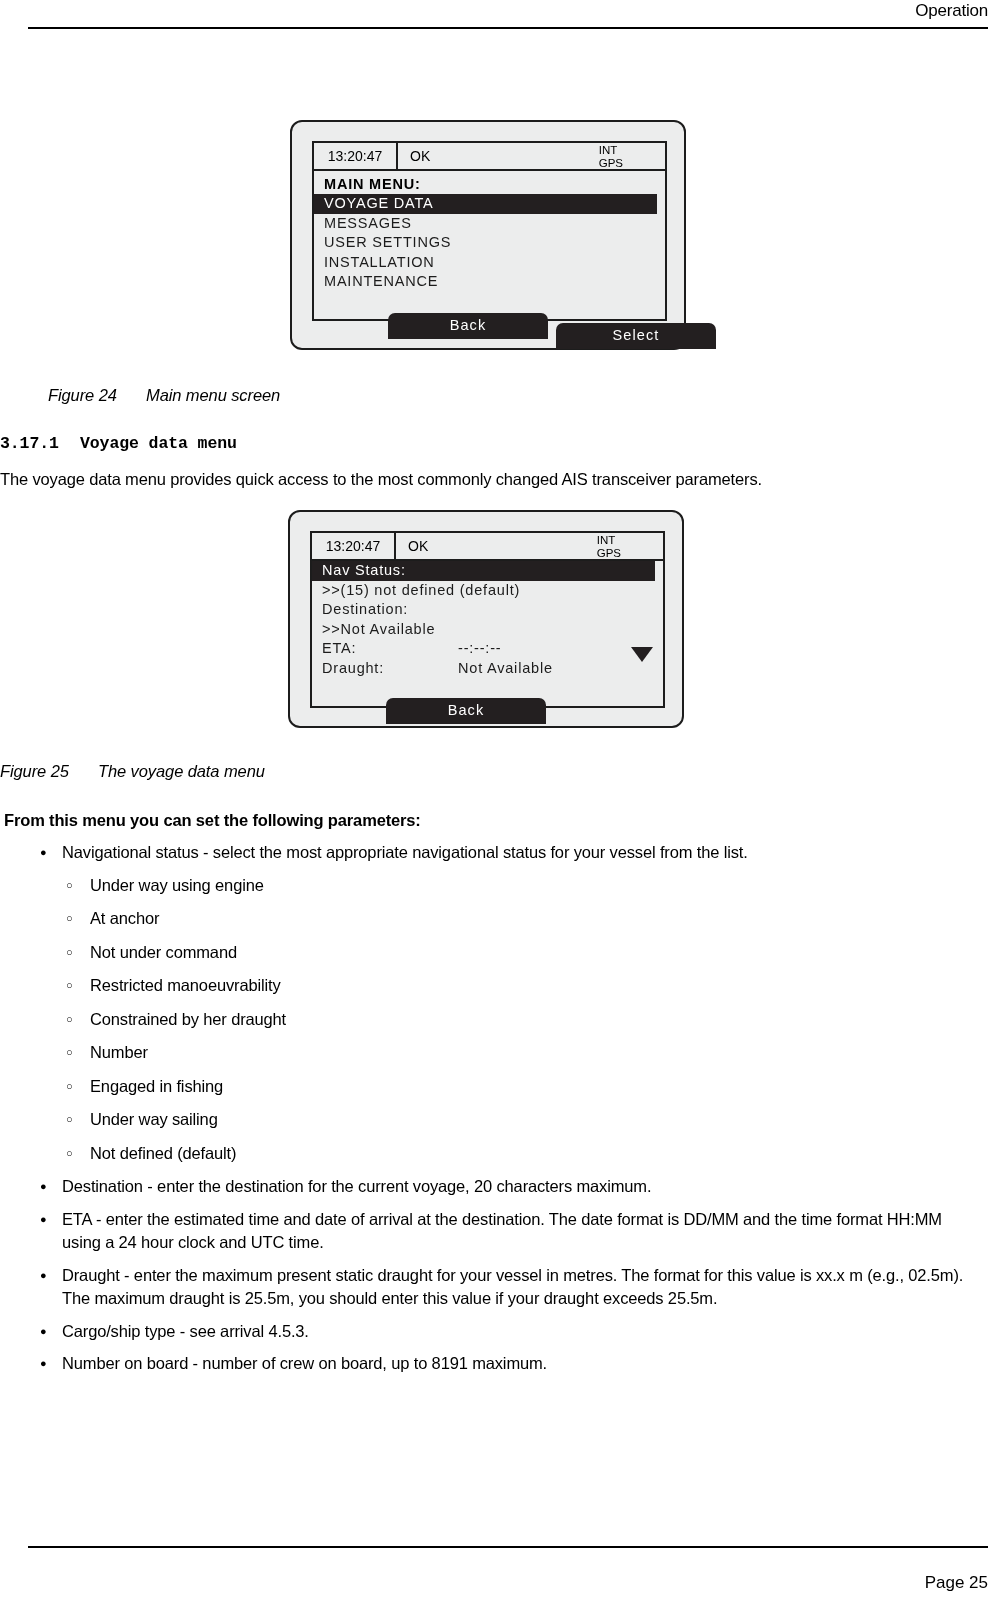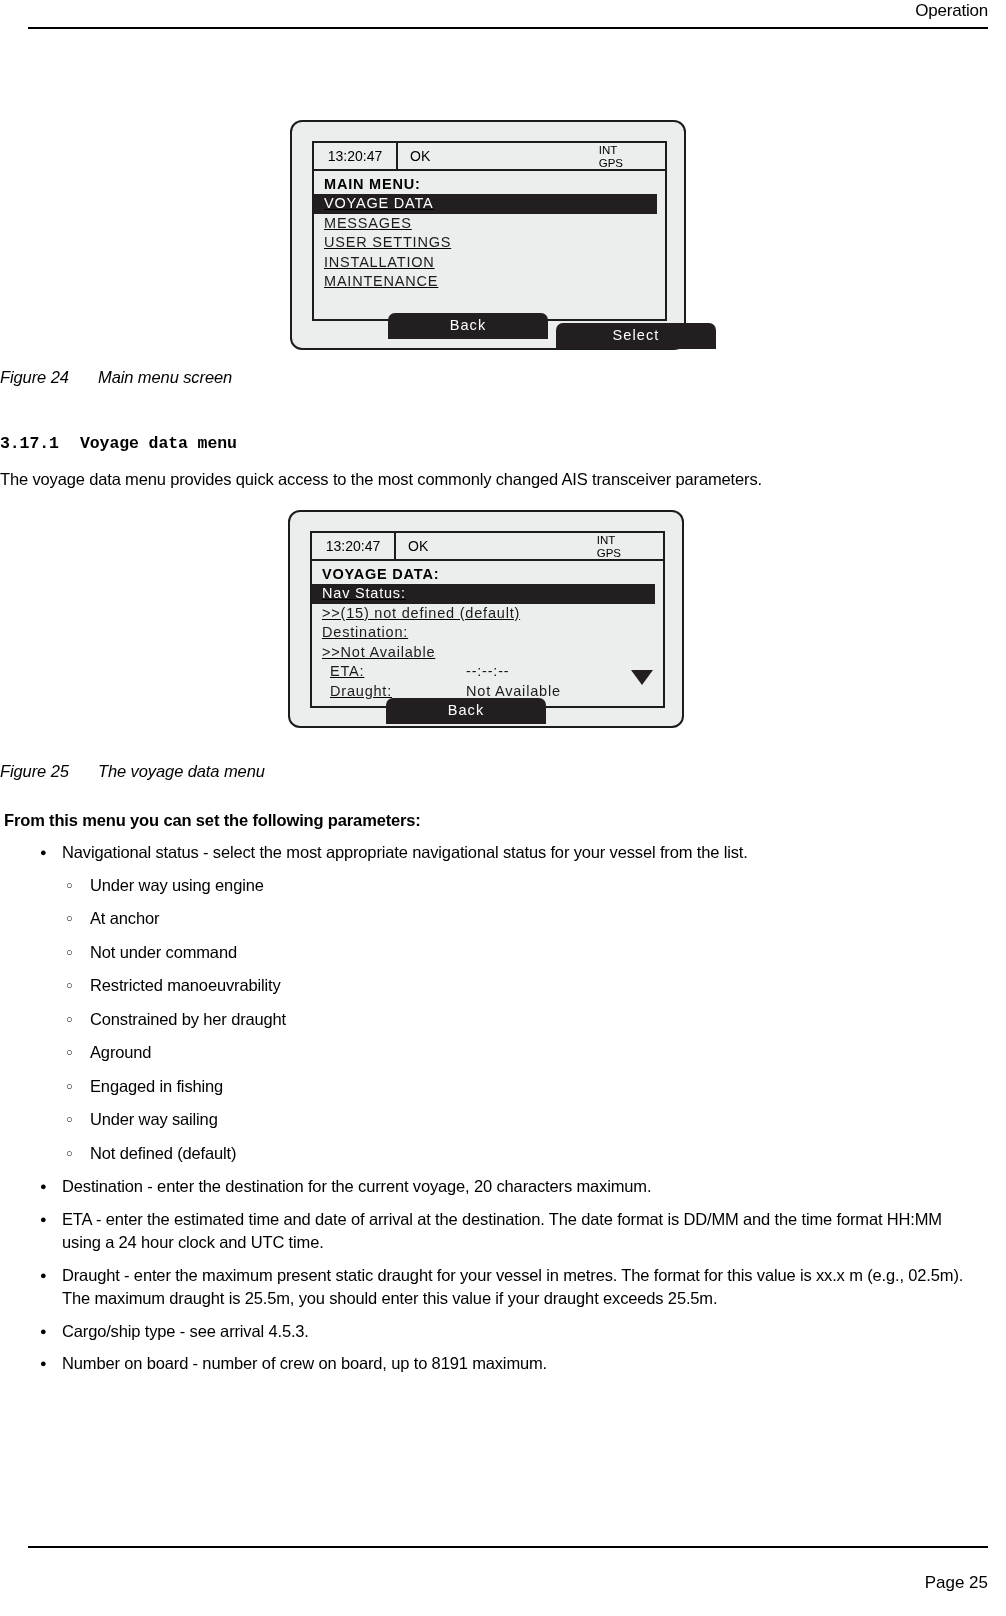--- a/index.html
+++ b/index.html
@@ -180,38 +180,38 @@
     padding: 0;
   }
   .scr-title {
     font-size: 14.5px;
     font-weight: bold;
     letter-spacing: 0.8px;
     line-height: 20px;
     padding-left: 10px;
     margin-top: 3px;
   }
-  .menu-list { margin: 0; padding: 0; list-style: none; text-decoration: underline; }
+  .menu-list { margin: 0; padding: 0; list-style: none; }
   .menu-list li {
     font-size: 14.5px;
     letter-spacing: 0.8px;
     line-height: 19.5px;
     padding-left: 10px;
     color: #1c1c1c;
   }
   .menu-list li.selected {
     background: #231f20;
     color: #ffffff;
   }
   .menu-list li.selected.wide {
     margin-right: 8px;
   }
 
   
-  .row-kv { position: relative; margin-left: 8px; }
+  .row-kv { position: relative; }
   .row-kv .kv-val {
     position: absolute;
     left: 146px;
     top: 0;
   }
 
   .scroll-arrow {
     position: absolute;
     right: 10px;
     bottom: 16px;
@@ -276,21 +276,21 @@
     </div>
 
     <div class="softkeys">
       <div class="softkey sk-left">Back</div>
       <div class="softkey sk-right">Select</div>
     </div>
 
   </div>
 </div>
 
-<div style="position:absolute; left:0px; top:366px; width:814px;" class="fig-caption">
+<div style="position:absolute; left:0px; top:384px; width:814px;padding-left:48px;" class="fig-caption">
   <span class="fig-num">Figure 24</span><span>Main menu screen</span>
 </div>
 
 <h3 class="section-head" style="position:absolute; left:0px; top:433px; width:1006px;">
   <span class="sec-num">3.17.1</span><span>Voyage data menu</span>
 </h3>
 
 <p class="body-text" style="position:absolute; left:0px; top:468px; width:1006px;">The voyage data menu provides quick access to the most commonly changed AIS transceiver parameters.</p>
 
 <div class="device" style="left:288px; top:510px; width:396px; height:218px;">
@@ -299,21 +299,20 @@
     <div class="statusbar">
       <div class="sb-time">13:20:47</div>
       <div class="sb-ok">OK</div>
       <div class="sb-src">
         <div>INT</div>
         <div>GPS</div>
       </div>
     </div>
 
     <div class="screen-body">
-      <div class="scr-title">VOYAGE DATA:</div>
       <ul class="menu-list">
         <li class="selected wide">Nav Status:</li>
         <li>&gt;&gt;(15) not defined (default)</li>
         <li>Destination:</li>
         <li>&gt;&gt;Not Available</li>
         <li class="row-kv">
           <span>ETA:</span>
           <span class="kv-val">--:--:--</span>
         </li>
         <li class="row-kv">
@@ -340,21 +339,21 @@
 <ul class="lvl1" style="position:absolute; left:36px; top:841px; width:945px;">
 
   <li class="has-sub">
     <span>Navigational status - select the most appropriate navigational status for your vessel from the list.</span>
     <ul class="lvl2">
       <li>Under way using engine</li>
       <li>At anchor</li>
       <li>Not under command</li>
       <li>Restricted manoeuvrability</li>
       <li>Constrained by her draught</li>
-      <li>Aground</li>
+      <li>Number</li>
       <li>Engaged in fishing</li>
       <li>Under way sailing</li>
       <li>Not defined (default)</li>
     </ul>
   </li>
 
   <li>Destination - enter the destination for the current voyage, 20 characters maximum.</li>
   <li>ETA - enter the estimated time and date of arrival at the destination. The date format is DD/MM and the time format HH:MM using a 24 hour clock and UTC time.</li>
   <li>Draught - enter the maximum present static draught for your vessel in metres. The format for this value is xx.x m (e.g., 02.5m). The maximum draught is 25.5m, you should enter this value if your draught exceeds 25.5m.</li>
   <li>Cargo/ship type - see arrival 4.5.3.</li>

